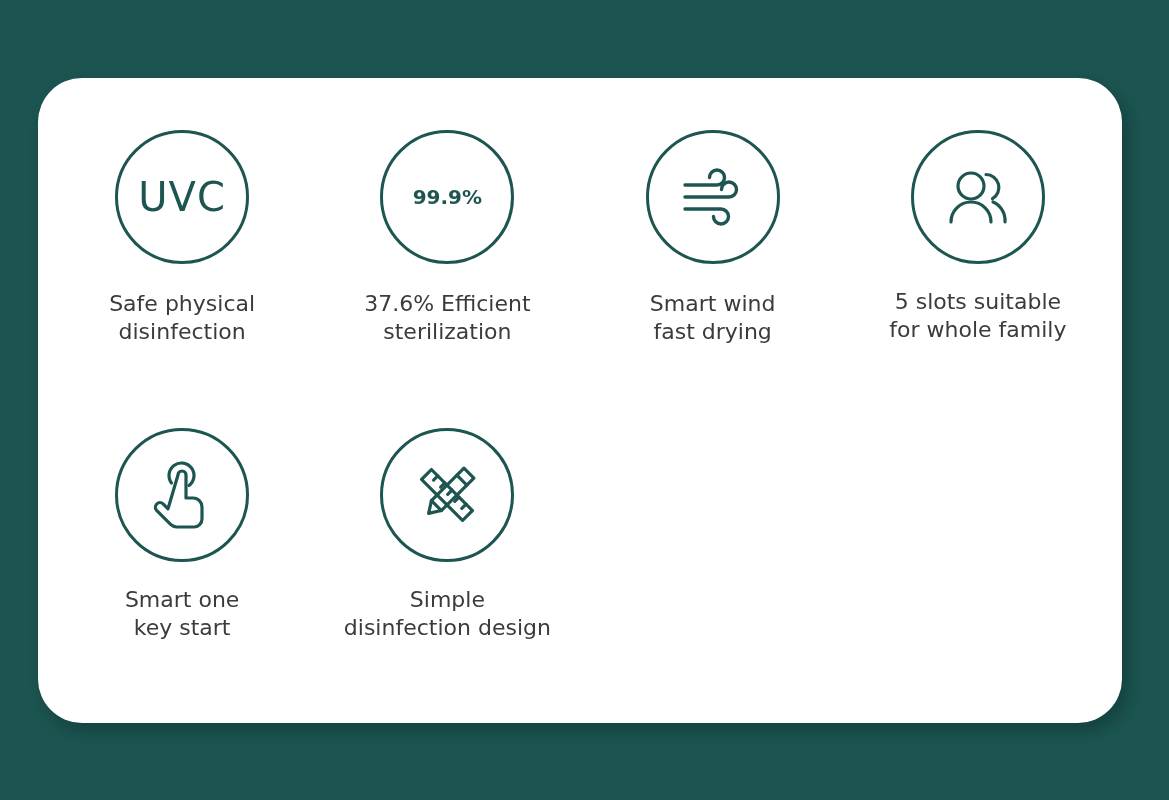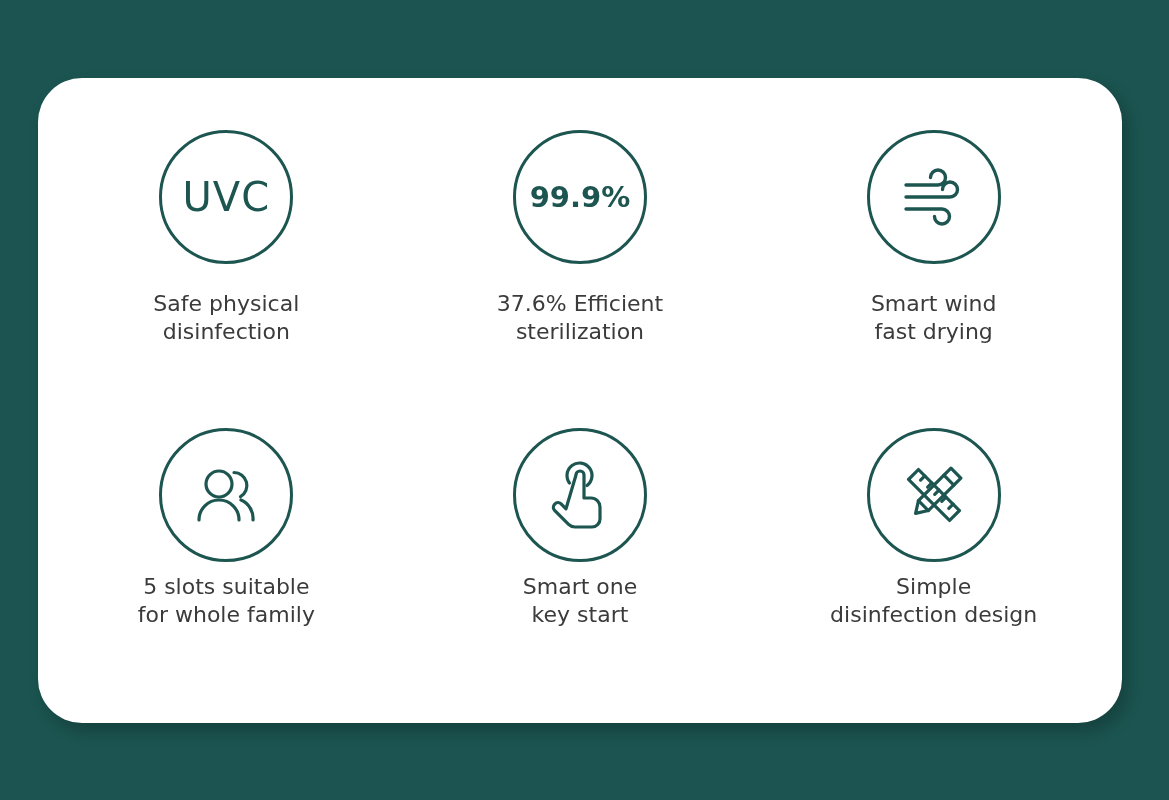--- a/index.html
+++ b/index.html
@@ -27,21 +27,21 @@
     background: #ffffff;
     border-radius: 44px;
     box-shadow: 6px 8px 16px rgba(0,0,0,0.22);
     padding: 52px 34px 42px 34px;
   }
 
   .feature-grid {
     width: 100%;
     height: 100%;
     display: grid;
-    grid-template-columns: repeat(3, 1fr);
+    grid-template-columns: repeat(4, 1fr);
     grid-template-rows: repeat(2, 1fr);
     column-gap: 0px;
     row-gap: 12px;
     gap: 45px;
   }
 
   .feature-item {
     display: flex;
     flex-direction: column;
     align-items: center;
@@ -68,37 +68,37 @@
     line-height: 1;
   }
 
   .icon-text.uvc {
     font-size: 40px;
     font-weight: 500;
     letter-spacing: 1px;
   }
 
   .icon-text.pct {
-    font-size: 29px;
+    font-size: 20px;
     font-weight: bold;
     letter-spacing: 0px;
   }
 
   .feature-caption {
     margin-top: 26px;
     text-align: center;
     color: #3b3b3b;
     font-size: 22px;
     line-height: 1.28;
     font-weight: 400;
     white-space: pre-line;
     max-width: 360px;
   }
 
-  .row-2 .feature-caption { margin-top: 11px; }
+  .row-2 .feature-caption { margin-top: 24px; }
 </style>
 </head>
 <body>
 
 <div class="feature-card">
   <div class="feature-grid">
 
     <div class="feature-item row-1">
       <div class="icon-circle">
         <span class="icon-text uvc">UVC</span>

